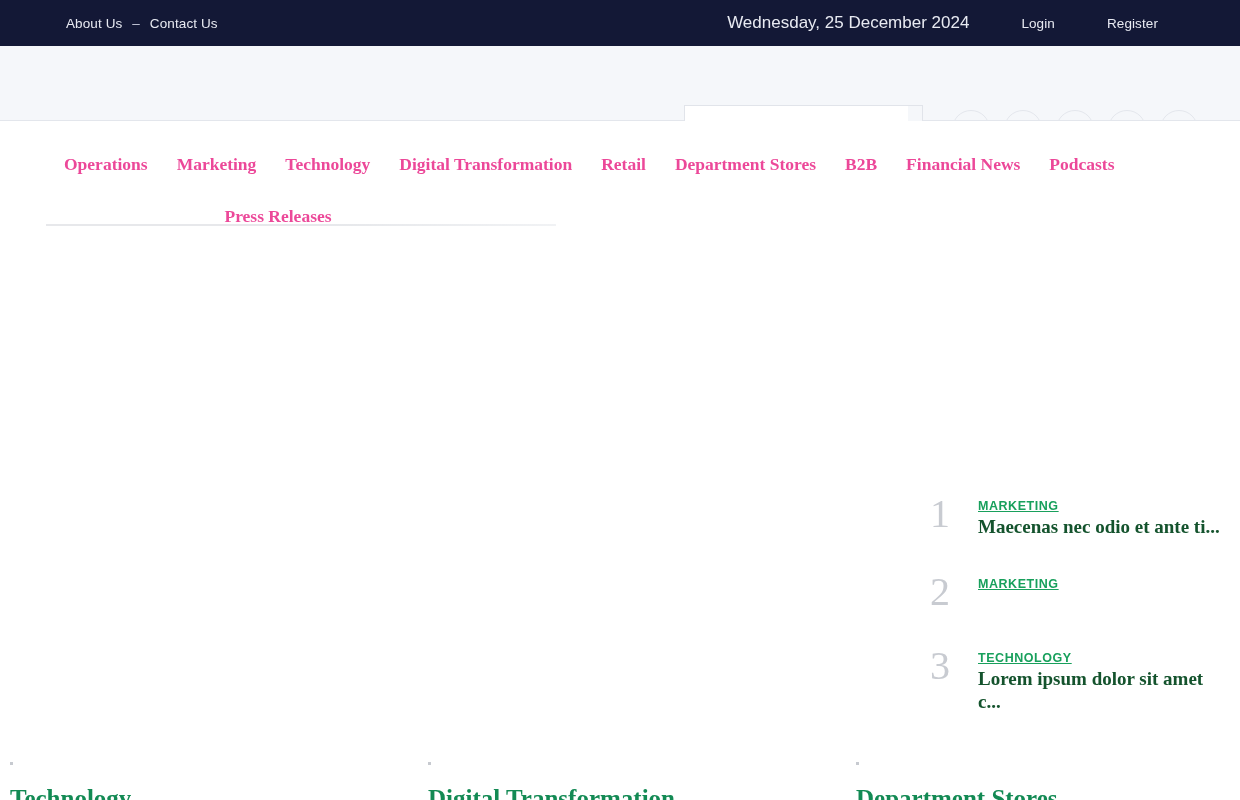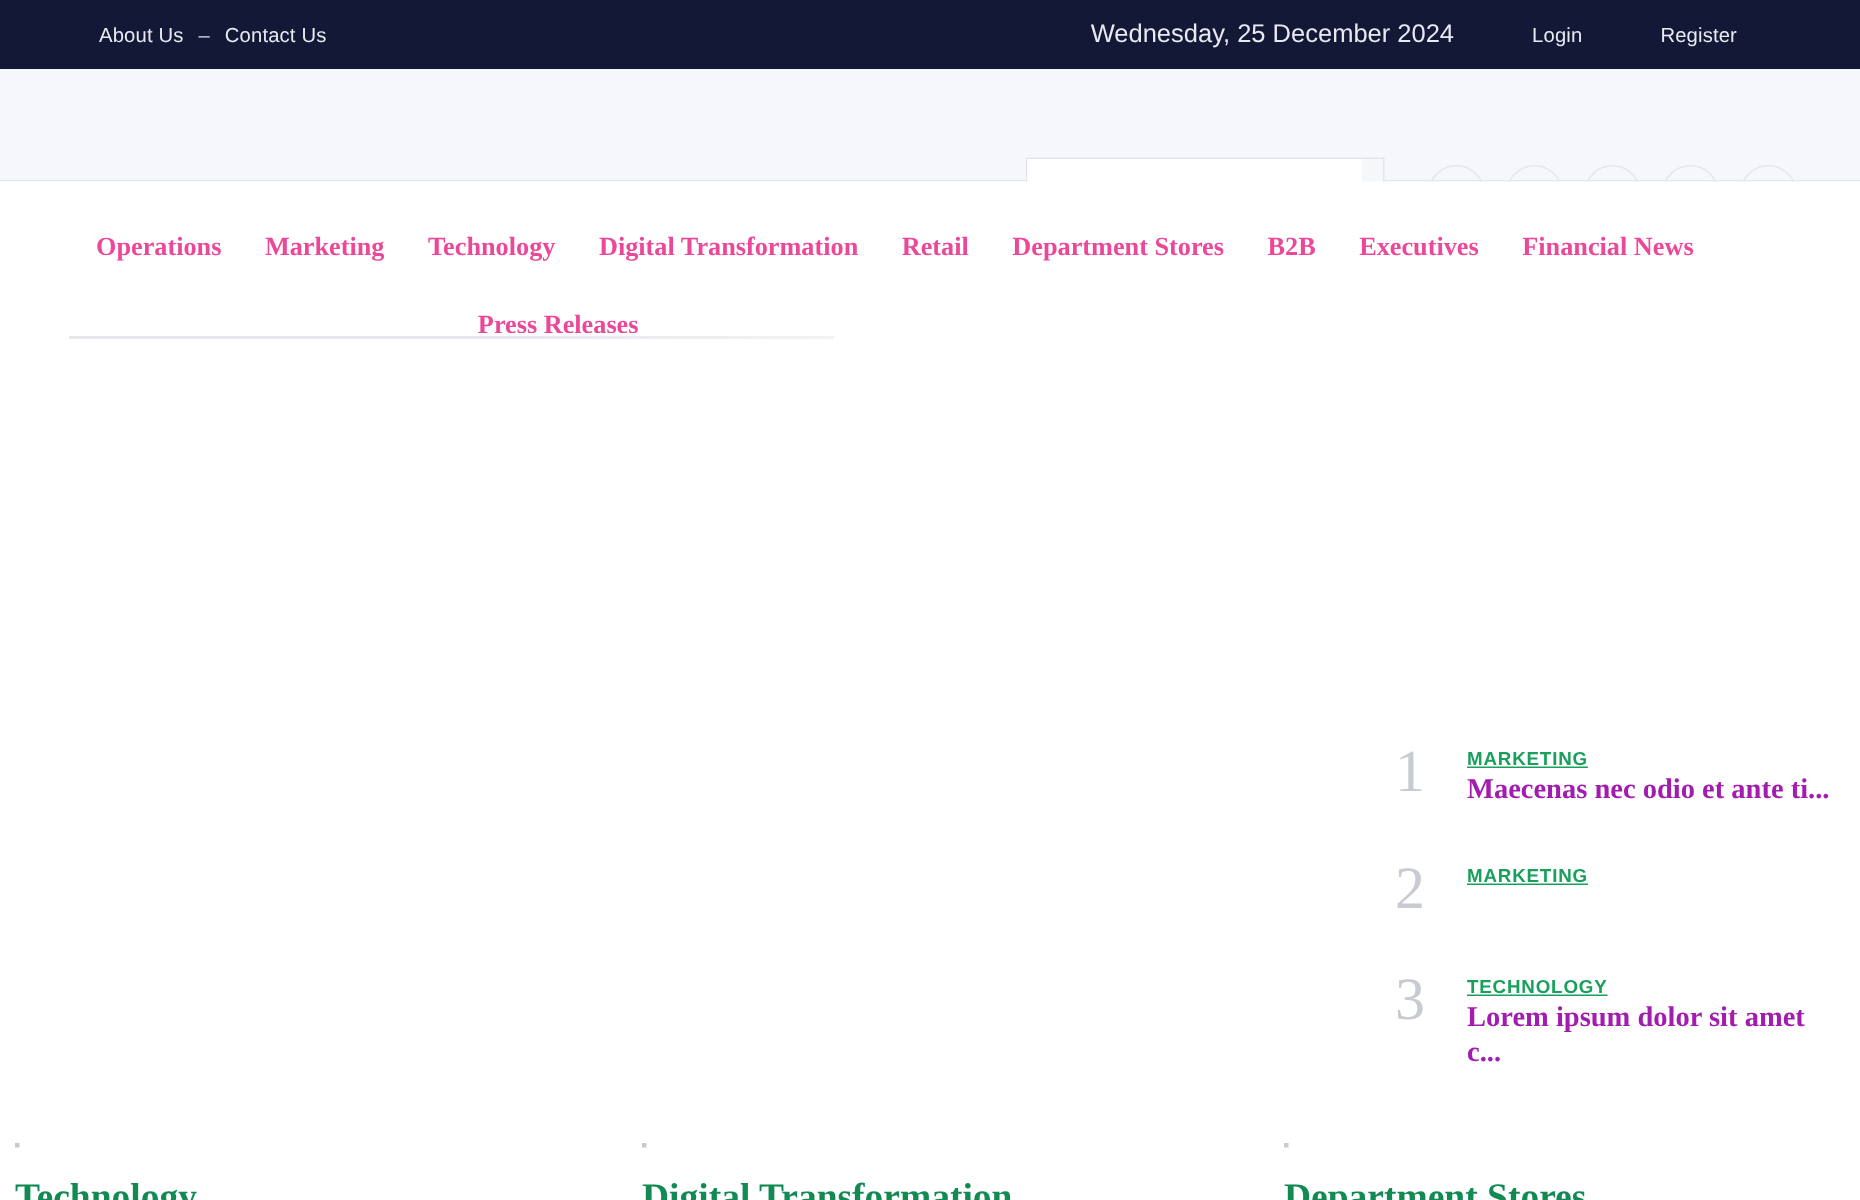--- a/index.html
+++ b/index.html
@@ -191,21 +191,21 @@
     font-weight: 600;
     color: #18a05c;
     letter-spacing: .55px;
     display: block;
     margin-bottom: 3px;
   }
   .trend-title {
     font-family: "Liberation Serif", serif;
     font-size: 19px;
     font-weight: 700;
-    color: #a21caf;
+    color: #14532d;
     line-height: 1.18;
     text-decoration: none;
     display: block;
   }
 
   
   .cat-row {
     position: absolute;
     top: 535px;
     left: 0;
@@ -294,23 +294,20 @@
     <li>
         <a href="#">Retail</a>
       </li>
     <li>
         <a href="#">Department Stores</a>
       </li>
     <li>
         <a href="#">B2B</a>
       </li>
     <li>
-        <a href="#">Executives</a>
-      </li>
-    <li>
         <a href="#">Financial News</a>
       </li>
     <li>
         <a href="#">Podcasts</a>
       </li>
     <li>
         <a href="#">Trends</a>
       </li>
     <li>
         <a href="#">Events</a>

